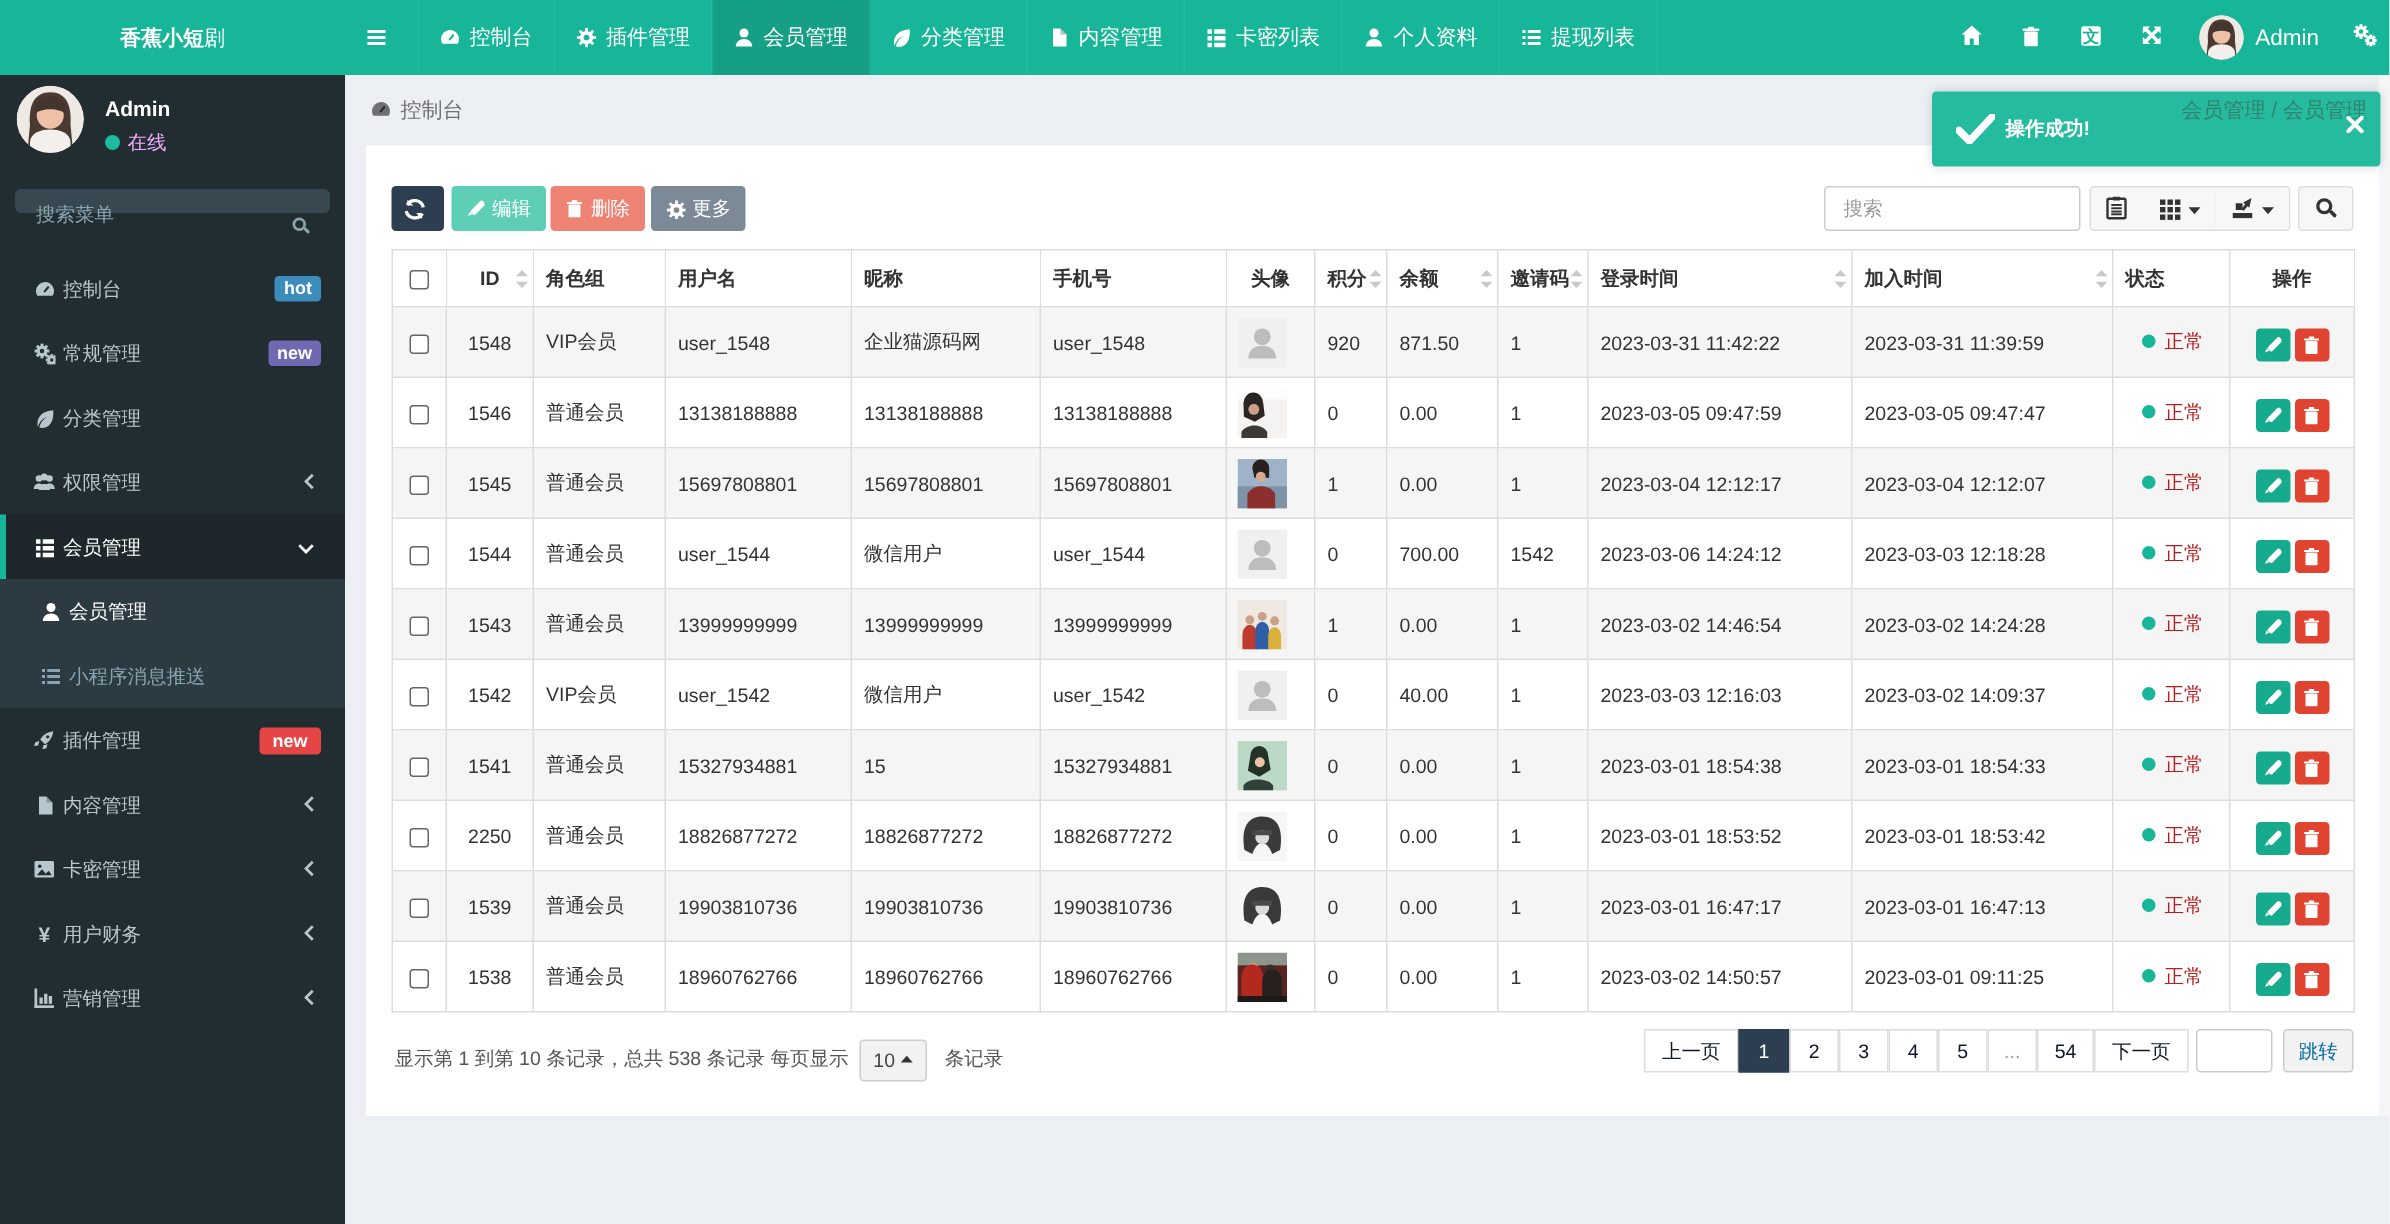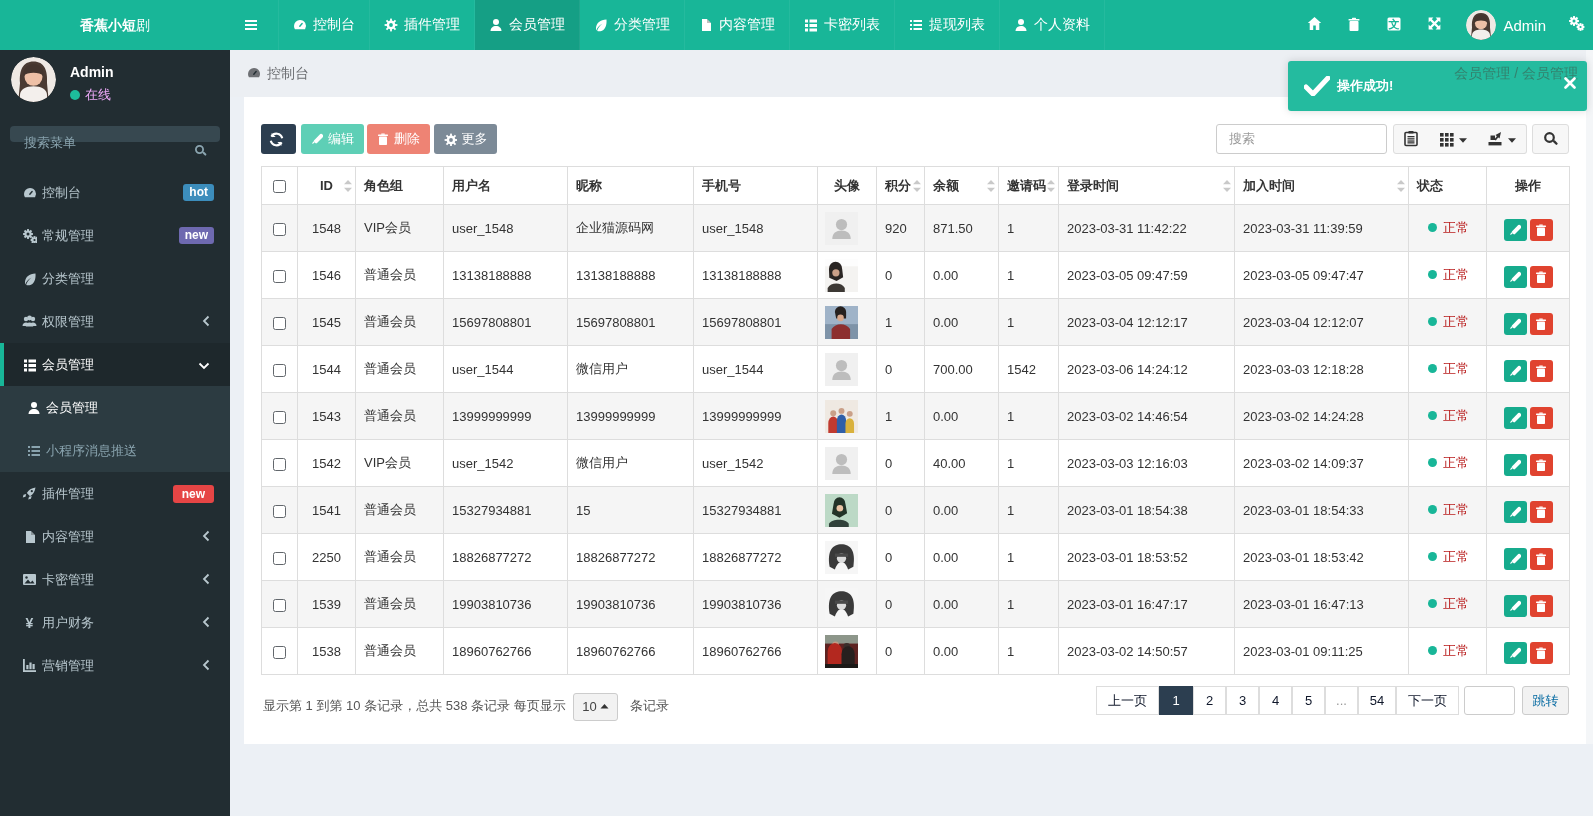--- a/index.html
+++ b/index.html
@@ -147,35 +147,35 @@
             <rect x="5.5" y="1.5" width="7.5" height="3" fill="#fff"></rect>
             <rect x="1" y="6" width="3" height="3" fill="#fff"></rect>
             <rect x="5.5" y="6" width="7.5" height="3" fill="#fff"></rect>
             <rect x="1" y="10.5" width="3" height="3" fill="#fff"></rect>
             <rect x="5.5" y="10.5" width="7.5" height="3" fill="#fff"></rect>
           </svg>
           <span>卡密列表</span>
         </div>
     <div class="nit">
           <svg width="14" height="14" viewBox="0 0 14 14" style="">
+            <circle cx="7" cy="4" r="3" fill="#fff"></circle>
+            <path d="M1.5 13c0-3 2.4-5 5.5-5s5.5 2 5.5 5z" fill="#fff"></path>
+          </svg>
+          <span>个人资料</span>
+        </div>
+    <div class="nit">
+          <svg width="14" height="14" viewBox="0 0 14 14" style="">
             <rect x="1" y="2" width="2" height="2" fill="#fff"></rect>
             <rect x="4.5" y="2" width="8.5" height="2" fill="#fff"></rect>
             <rect x="1" y="6" width="2" height="2" fill="#fff"></rect>
             <rect x="4.5" y="6" width="8.5" height="2" fill="#fff"></rect>
             <rect x="1" y="10" width="2" height="2" fill="#fff"></rect>
             <rect x="4.5" y="10" width="8.5" height="2" fill="#fff"></rect>
           </svg>
           <span>提现列表</span>
-        </div>
-    <div class="nit">
-          <svg width="14" height="14" viewBox="0 0 14 14" style="">
-            <circle cx="7" cy="4" r="3" fill="#fff"></circle>
-            <path d="M1.5 13c0-3 2.4-5 5.5-5s5.5 2 5.5 5z" fill="#fff"></path>
-          </svg>
-          <span>个人资料</span>
         </div>
   </div>
   <div class="nright">
     <div class="nicon"><svg width="15" height="15" viewBox="0 0 15 15" style="">
             <path d="M7.5 1L.8 7h1.9v7h3.5v-4.4h2.6V14h3.5V7h1.9z" fill="#fff"></path>
           </svg></div>
     <div class="nicon"><svg width="14" height="14" viewBox="0 0 14 14" style="">
             <rect x="2.5" y="4" width="9" height="10" rx="1" fill="#fff"></rect>
             <rect x="1.5" y="2" width="11" height="1.6" rx=".5" fill="#fff"></rect>
             <rect x="5" y=".8" width="4" height="1.6" rx=".5" fill="#fff"></rect>

